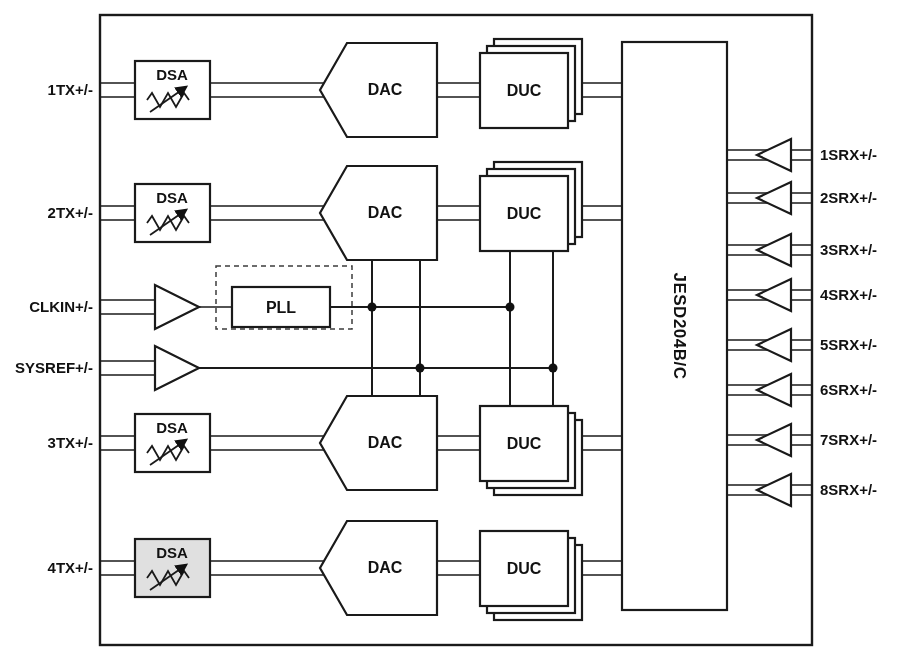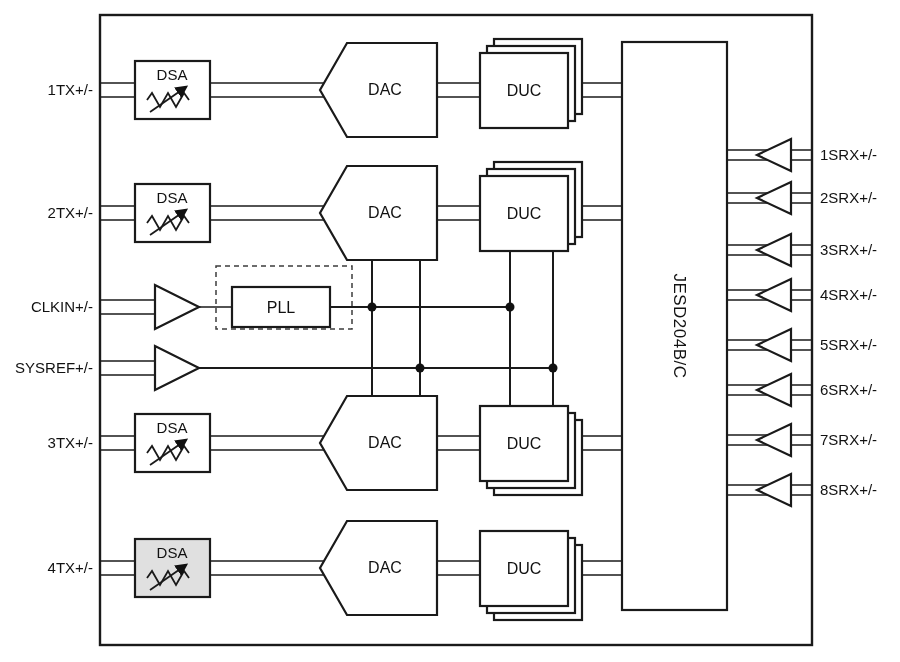--- a/index.html
+++ b/index.html
@@ -1,16 +1,16 @@
 <!DOCTYPE html>
 <html><head>
 <meta charset="utf-8">
 <style>
   html,body{margin:0;padding:0;background:#ffffff;}
-  .stage{position:relative;width:715px;height:662px;background:#ffffff;font-family:"Liberation Sans",sans-serif;}
+  .stage{position:relative;width:715px;height:662px;background:#ffffff;font-family:"Liberation Sans",sans-serif;font-weight:bold;}
   svg{display:block;}
   .outer{fill:none;stroke:#1a1a1a;stroke-width:2.4px;}
   .blk{fill:#ffffff;stroke:#1a1a1a;stroke-width:2.2px;}
   .blk2{stroke:#1a1a1a;stroke-width:2.2px;}
   .wire{stroke:#1a1a1a;stroke-width:1.5px;fill:none;}
   .cwire{stroke:#1a1a1a;stroke-width:2px;fill:none;}
   .dash{fill:none;stroke:#3c3c3c;stroke-width:1.5px;stroke-dasharray:5 4;}
   .dot{fill:#111111;stroke:none;}
   .zig{fill:none;stroke:#1a1a1a;stroke-width:1.8px;}
   .arr{stroke:#1a1a1a;stroke-width:1.8px;}

